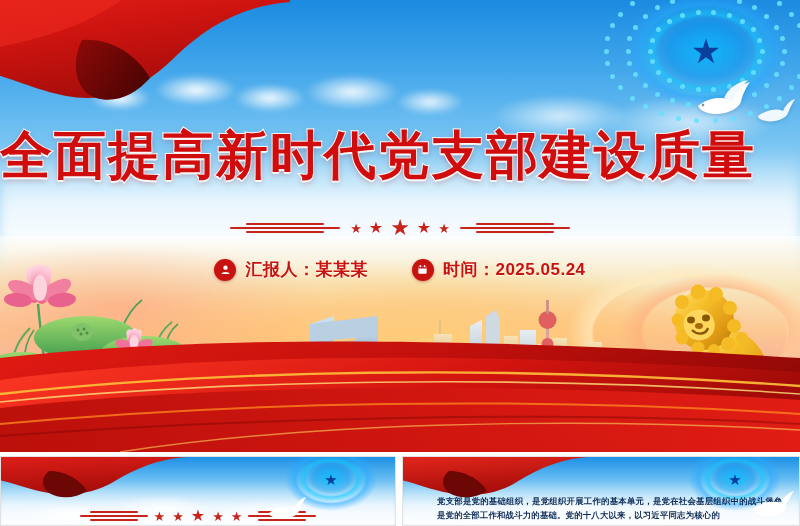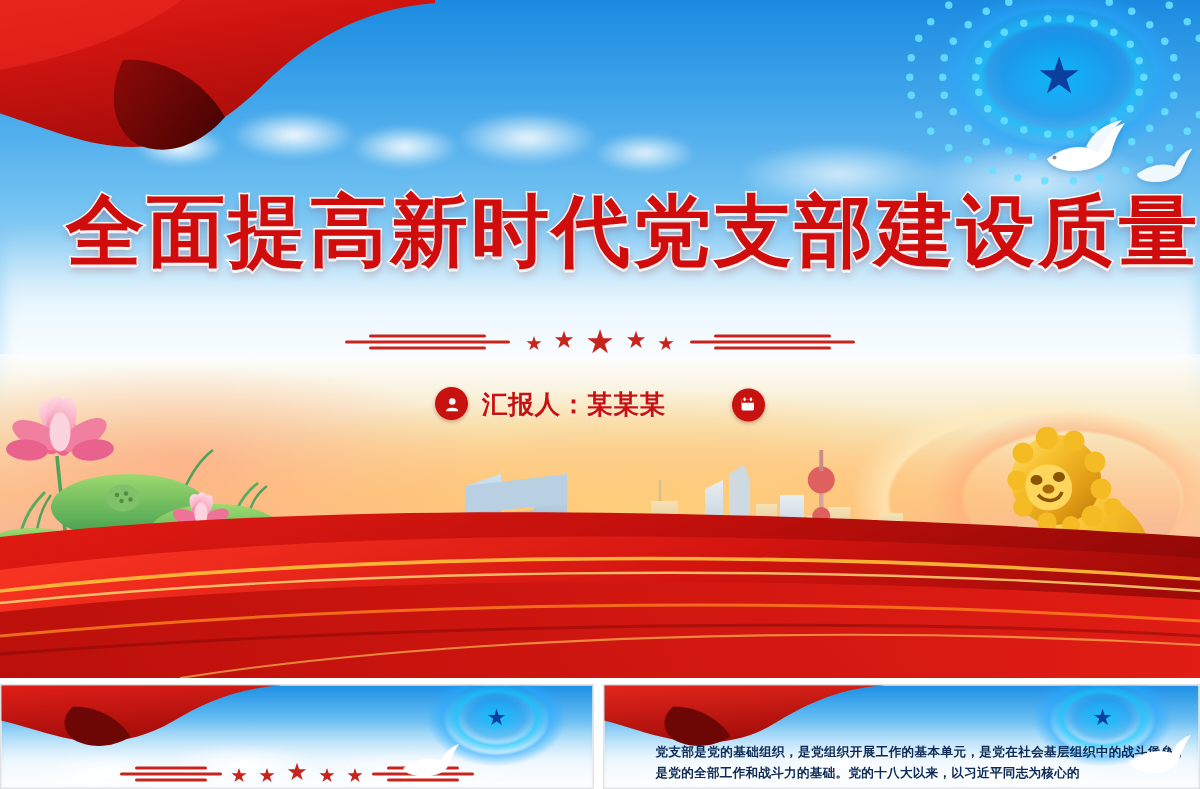--- a/index.html
+++ b/index.html
@@ -78,40 +78,40 @@
       radial-gradient(16px 11px at 246px 19px,#2e8c38 0%,#2e8c38 70%,rgba(0,0,0,0) 72%),
       radial-gradient(18px 12px at 280px 16px,#3f9e40 0%,#3f9e40 70%,rgba(0,0,0,0) 72%);}
 
   
   .lion{position:absolute;left:648px;top:268px;width:150px;height:184px;}
 
   
   .silk{position:absolute;left:0;bottom:0;width:800px;height:120px;overflow:hidden;}
 
   
-  .titleWrap{position:absolute;left:0;top:128px;width:800px;text-align:right;z-index:30;}
+  .titleWrap{position:absolute;left:0;top:128px;width:800px;text-align:left;z-index:30;}
   .mainTitle{display:inline-block;font-size:52px;font-weight:700;letter-spacing:2px;
      color:#d00c0c;line-height:1.06;
      -webkit-text-stroke:2px #ffffff;paint-order:stroke fill;
      text-shadow:0 2px 0 rgba(255,255,255,.85), 0 3px 6px rgba(150,0,0,.28);}
 
   .starDivider{position:absolute;left:0;top:214px;width:800px;height:28px;z-index:30;
      display:flex;align-items:center;justify-content:center;gap:10px;}
   .dlines{width:110px;height:12px;position:relative;}
   .dlines span{position:absolute;left:0;height:1.6px;background:#c9241c;border-radius:1px;}
   .dlines span:nth-child(1){top:1px;width:78px;left:16px;}
   .dlines span:nth-child(2){top:5px;width:110px;left:0;}
   .dlines span:nth-child(3){top:9px;width:78px;left:16px;}
   .starSet{display:flex;align-items:center;gap:7px;color:#c9241c;}
   .starSet span{line-height:1;}
   .s-sm{font-size:13px;} .s-md{font-size:16px;} .s-lg{font-size:22px;}
 
   .metaRow{position:absolute;left:0;top:258px;width:800px;z-index:30;
      display:flex;align-items:center;justify-content:center;gap:44px;}
-  .metaItem{display:flex;gap:9px;}
+  .metaItem{display:flex;align-items:center;gap:9px;}
   .metaIcon{width:22px;height:22px;border-radius:50%;background:#c8120f;color:#fff;
      display:flex;align-items:center;justify-content:center;font-size:12px;
      box-shadow:0 1px 3px rgba(120,0,0,.35);}
   .metaText{font-size:17px;font-weight:700;color:#c8120f;letter-spacing:.5px;
      text-shadow:0 1px 1px rgba(255,255,255,.7);}
 
   
   .panels{position:absolute;left:0;top:456px;width:800px;height:70px;}
   .panel{position:absolute;top:0;height:70px;overflow:hidden;
      background:linear-gradient(180deg,#1e90e5 0%,#56b4f0 26%,#9bd5f7 52%,#d9eefc 74%,#eef8fe 100%);
@@ -510,20 +510,21 @@
       </div>
       <div class="metaItem">
         <span class="metaIcon">
           <svg width="11" height="11" viewBox="0 0 12 12">
               <rect x="1.5" y="2.5" width="9" height="8" rx="1" fill="#fff"></rect>
               <rect x="1.5" y="2.5" width="9" height="2.4" fill="#c8120f"></rect>
               <rect x="3" y="1" width="1.4" height="2.6" rx=".6" fill="#fff"></rect>
               <rect x="7.6" y="1" width="1.4" height="2.6" rx=".6" fill="#fff"></rect>
             </svg>
         </span>
+        <span class="metaText">时间：2025.05.24</span>
       </div>
     </div>
 
   </div>
 
   <div class="panels">
 
     <div class="panel panelL">
       <div class="pClouds"></div>
       <div class="pFlag">

